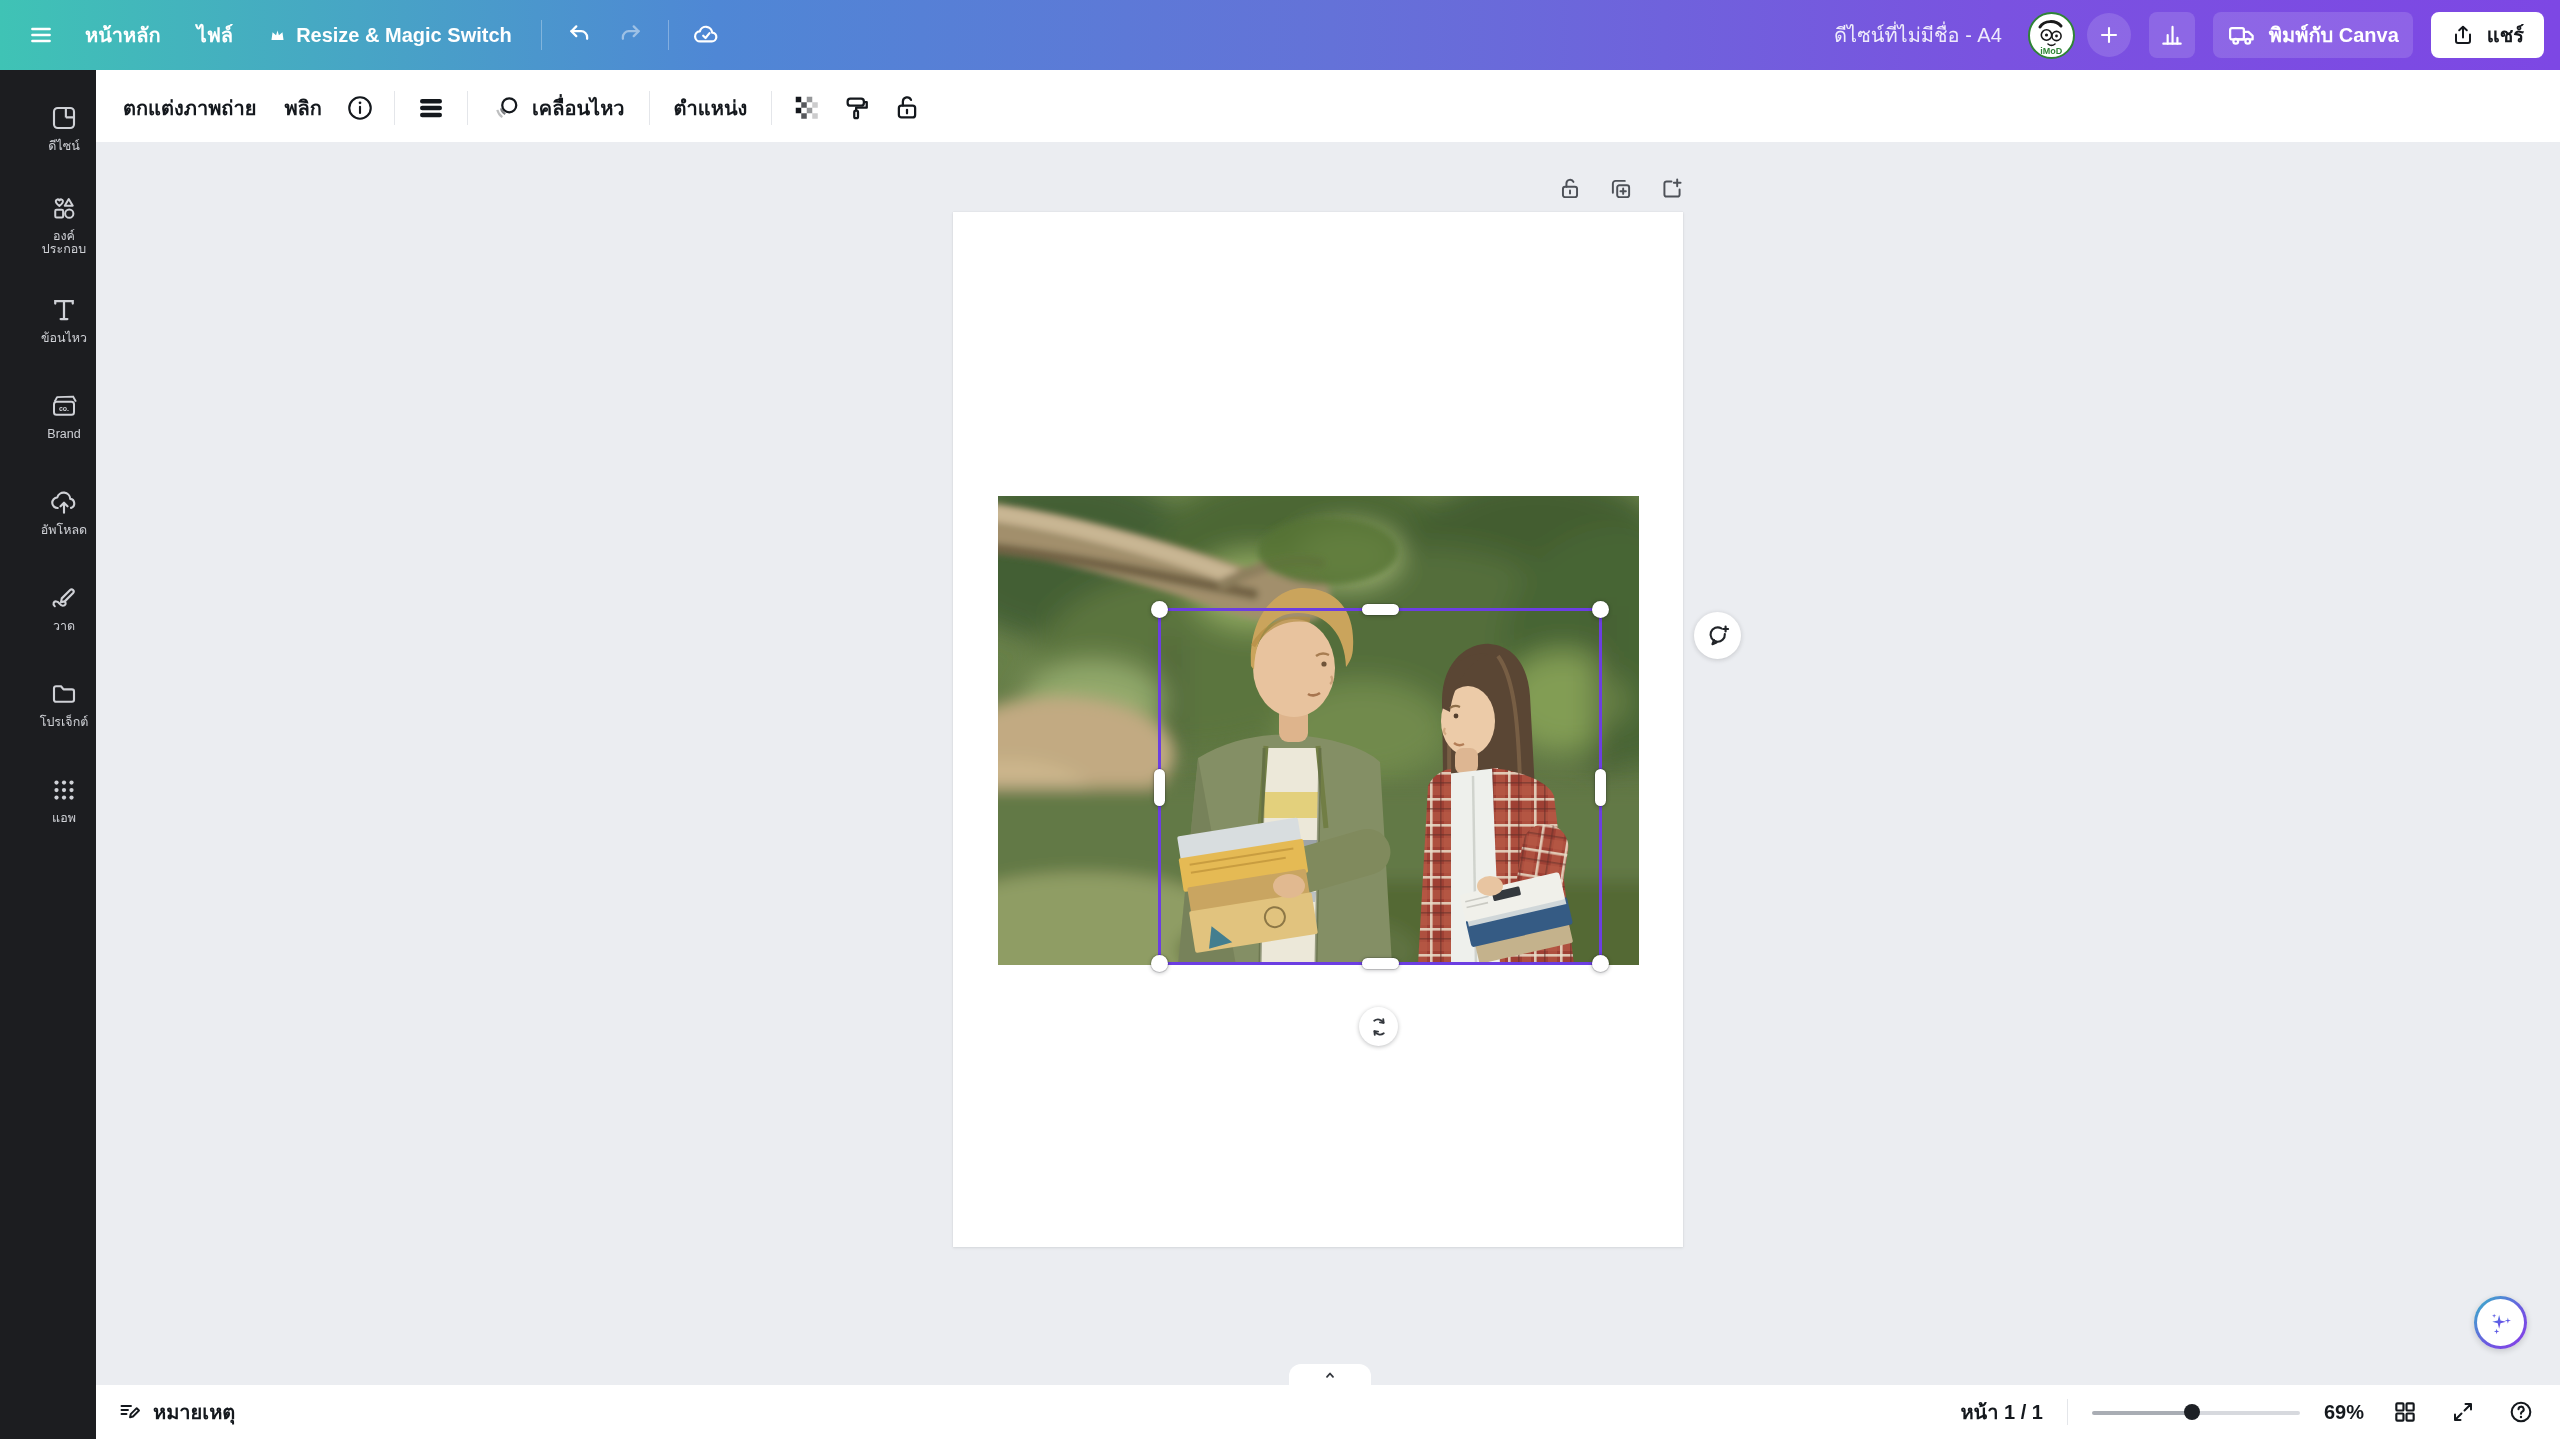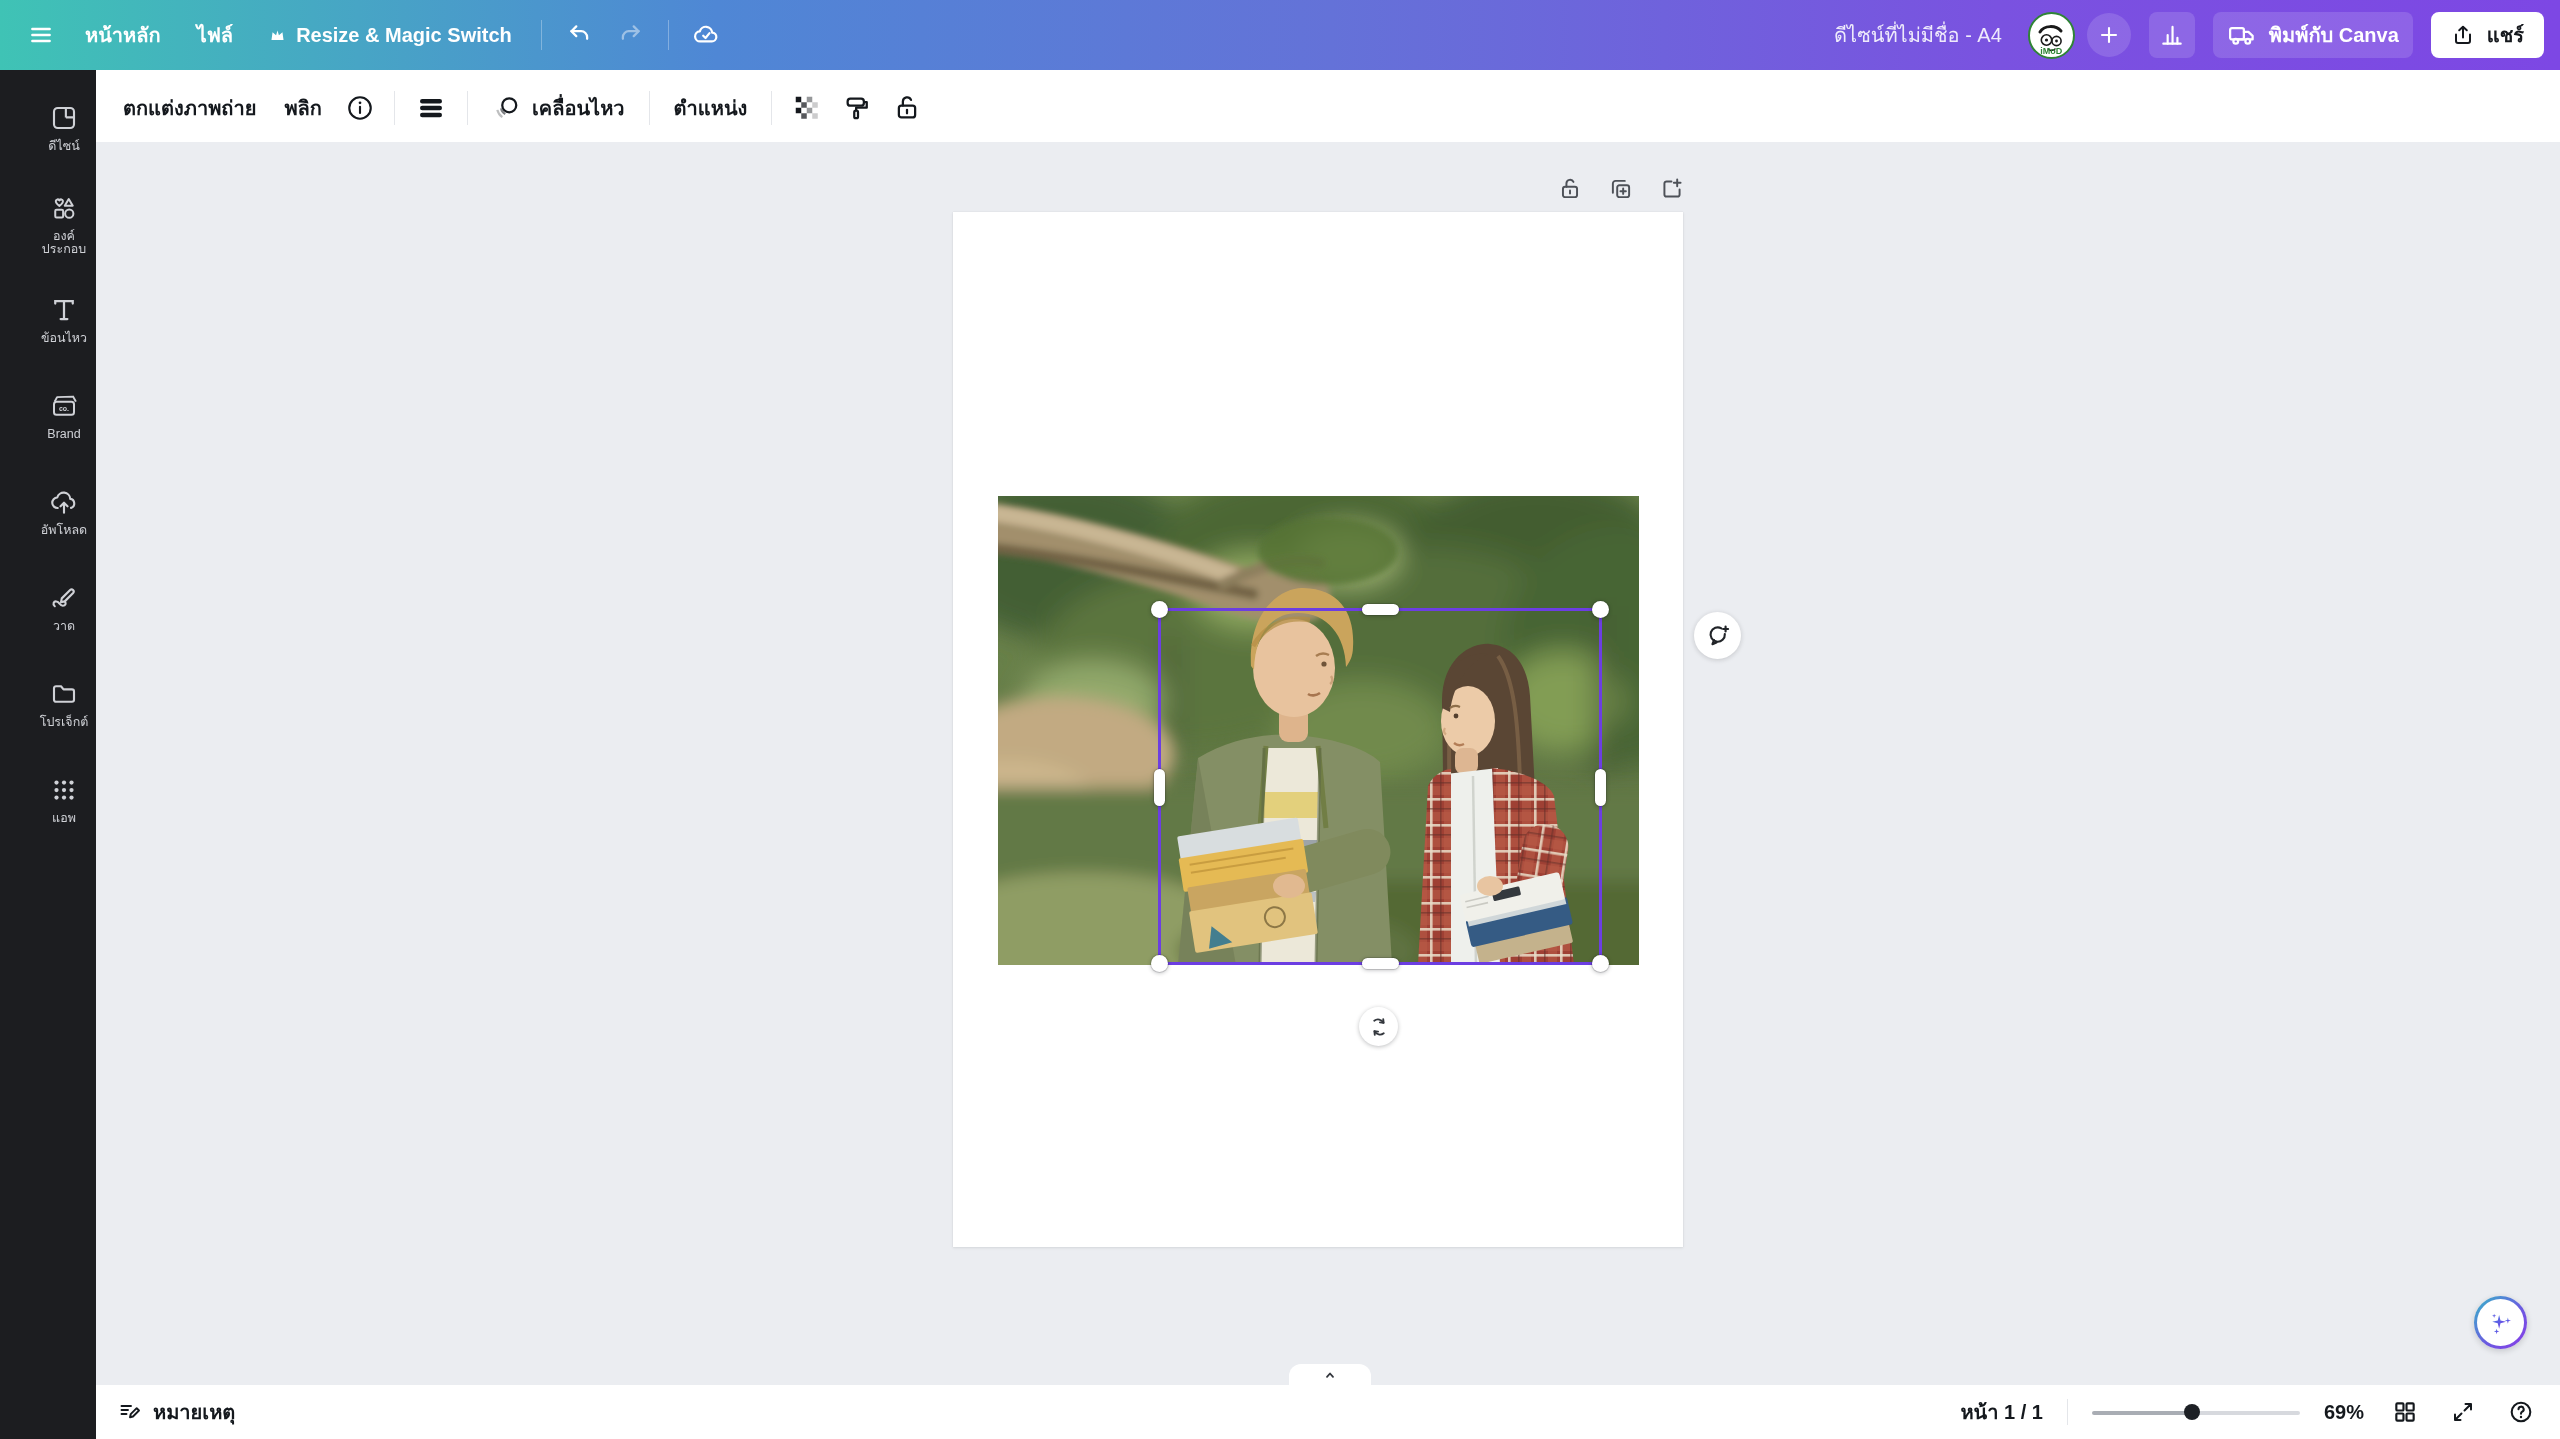--- a/index.html
+++ b/index.html
@@ -12,21 +12,21 @@
     background:linear-gradient(90deg,#3fc3b5 0%,#4f87d5 28%,#6472d8 52%,#7a52e0 78%,#7d47e4 100%);
     display:flex; align-items:center; padding:0 16px 0 18px; gap:6px; z-index:30; color:#fff;}
   .tb-btn{ display:flex; align-items:center; gap:10px; height:46px; padding:0 15px; border:none;
     background:transparent; color:#fff; font-size:20px; font-weight:600; border-radius:8px; cursor:pointer;
     font-family:inherit; white-space:nowrap;}
   .tb-icon-btn{ width:46px; padding:0; justify-content:center; }
   .tb-divider{ width:1px; height:30px; background:rgba(255,255,255,.3); margin:0 8px; }
   .tb-spacer{ flex:1; }
   .doc-title{ color:rgba(255,255,255,.88); font-size:20px; font-weight:500; margin-right:20px; white-space:nowrap;text-align:right; }
   .avatar{ width:47px; height:47px; border-radius:50%; background:#fff; border:2.5px solid #2f8436;
-    position:relative; display:flex; align-items:flex-end; justify-content:center; cursor:pointer; overflow:hidden;}
+    position:relative; display:flex; align-items:center; justify-content:center; cursor:pointer; overflow:hidden;}
   .avatar span{ position:absolute; bottom:1px; left:0; right:0; text-align:center; font-size:9px; font-weight:700; color:#2f8436;}
   .plus-circle{ width:44px; height:44px; border-radius:50%; background:rgba(255,255,255,.14); border:none;
     color:#fff; display:flex; align-items:center; justify-content:center; cursor:pointer; margin-left:6px;}
   .tb-pill{ height:46px; border-radius:8px; background:rgba(255,255,255,.14); border:none; color:#fff;
     display:flex; align-items:center; justify-content:center; gap:12px; font-size:20px; font-weight:600;
     cursor:pointer; margin-left:12px; padding:14px 14px; font-family:inherit; white-space:nowrap;}
   .share-btn{ height:46px; border-radius:8px; background:#fff; border:none; color:#15181d;
     display:flex; align-items:center; gap:12px; font-size:20px; font-weight:700; cursor:pointer;
     margin-left:12px; padding:0 20px; font-family:inherit;}
 

